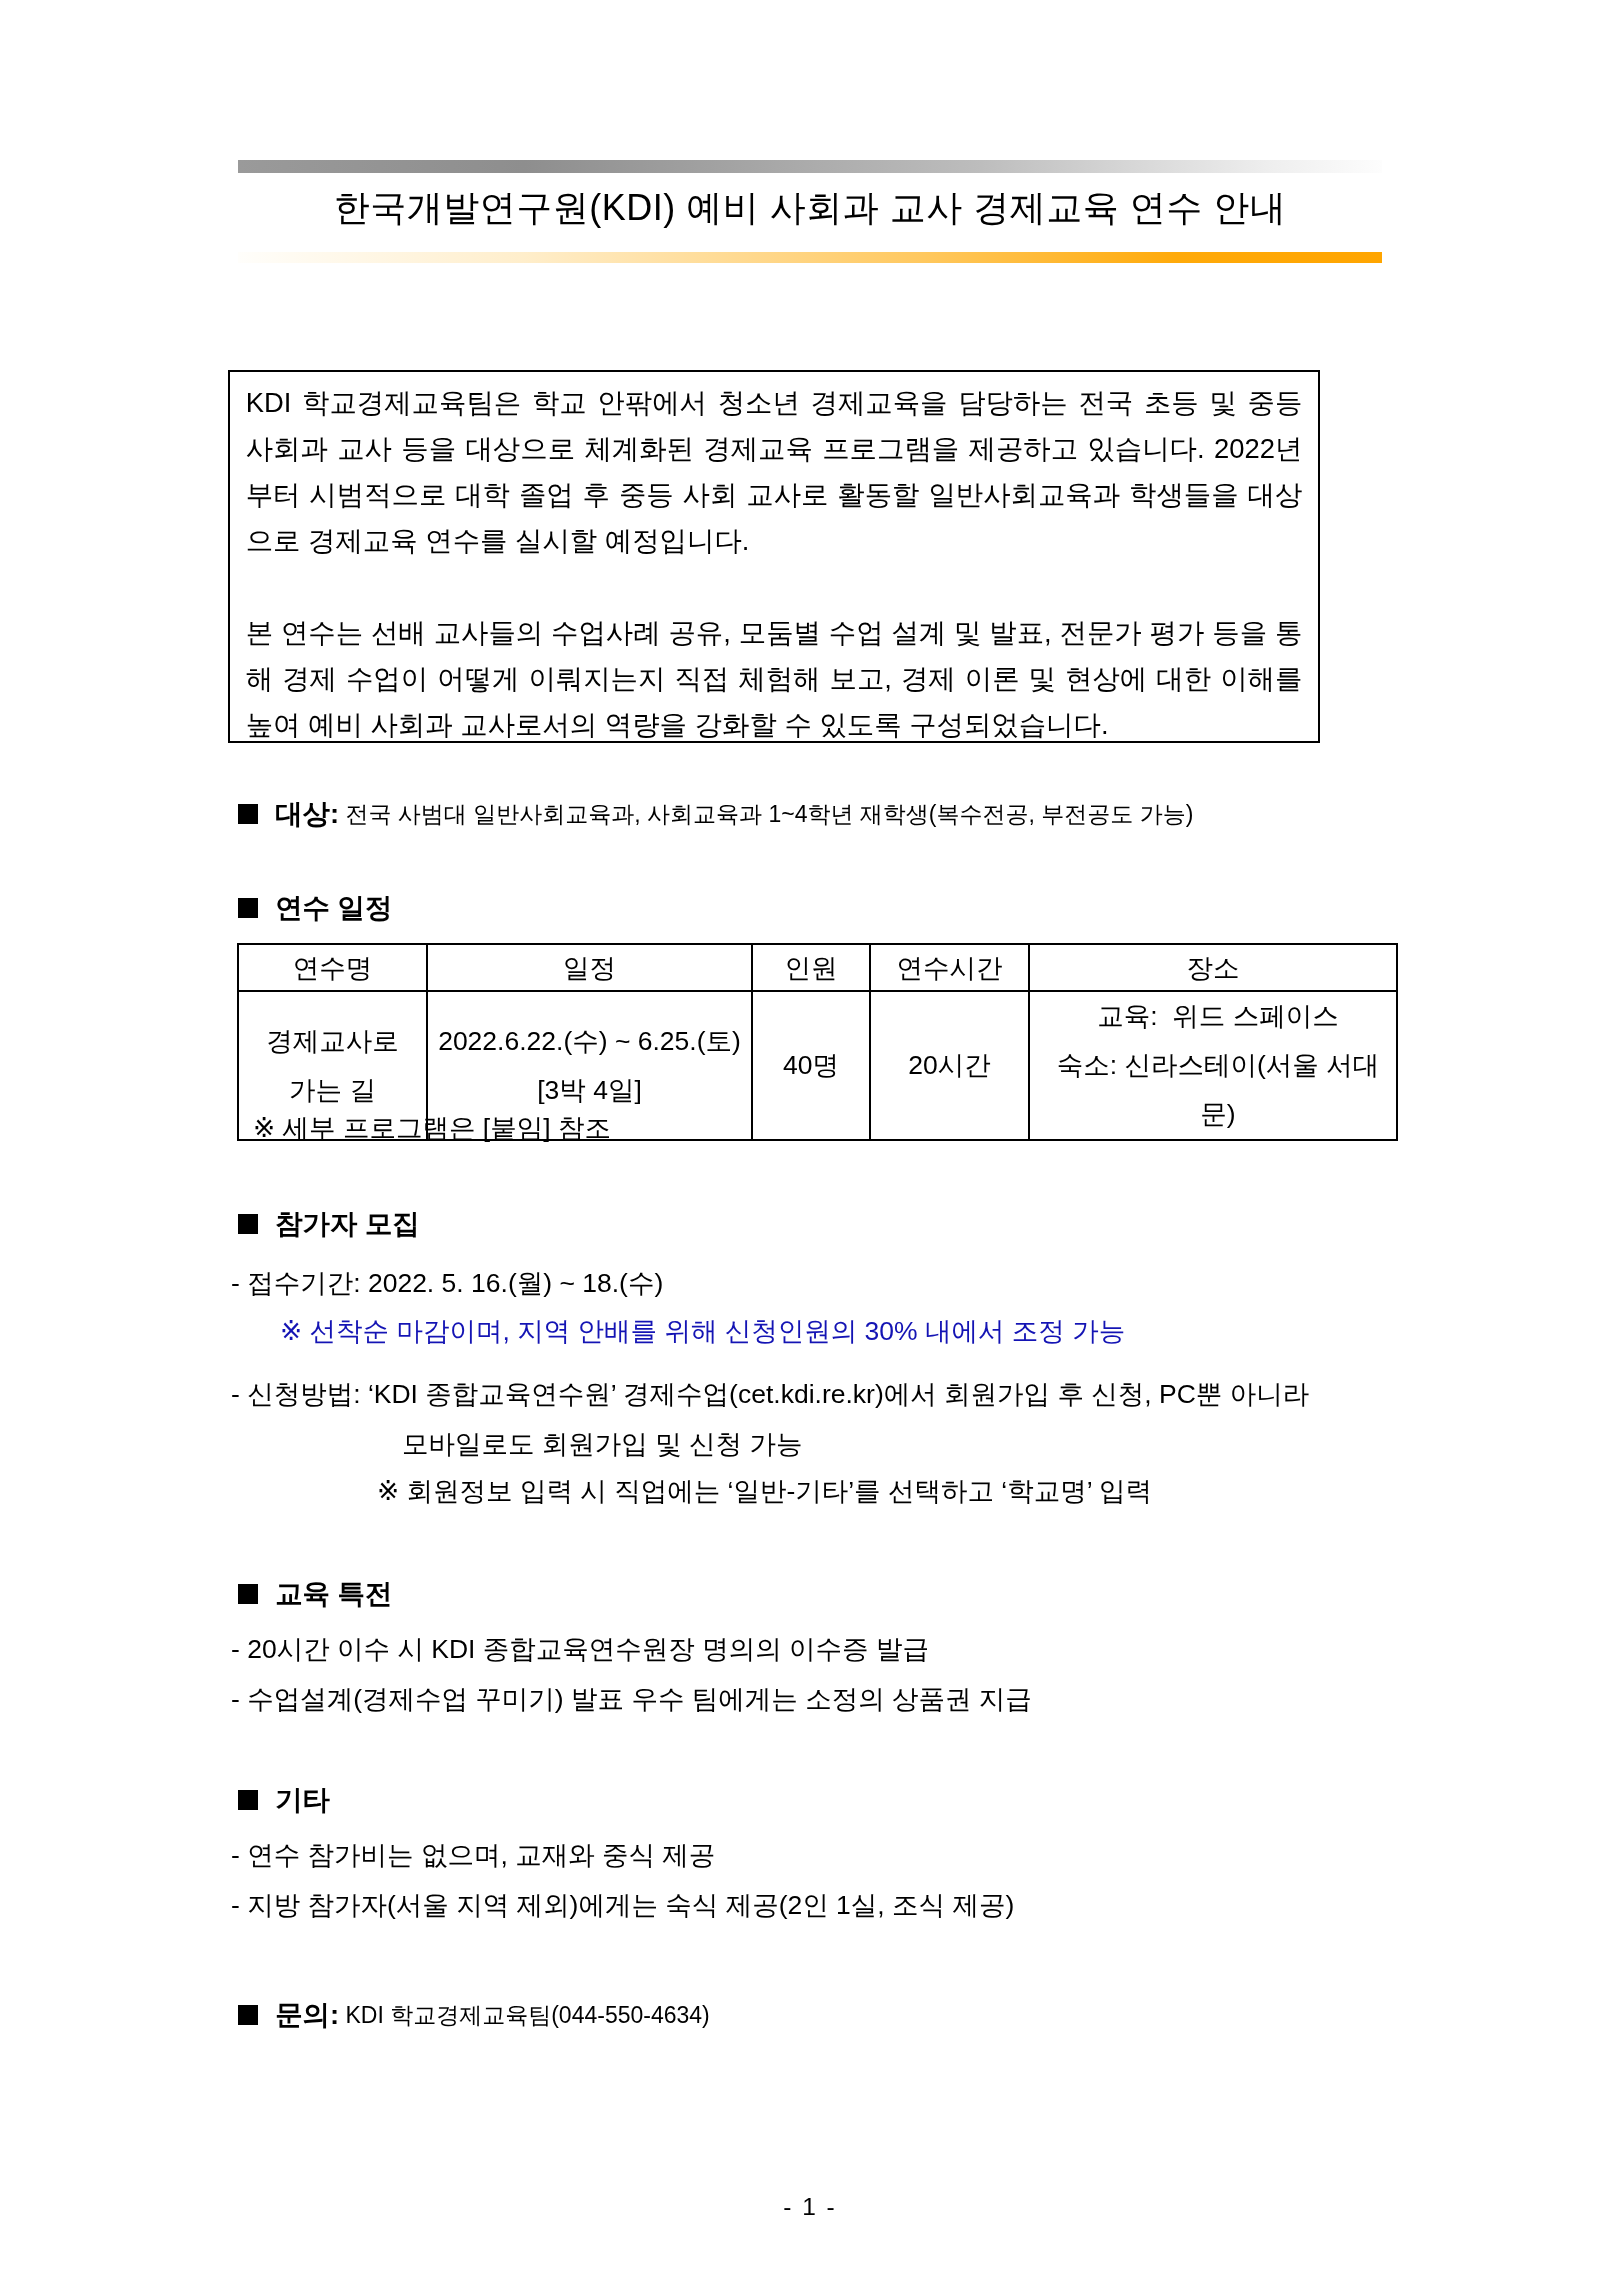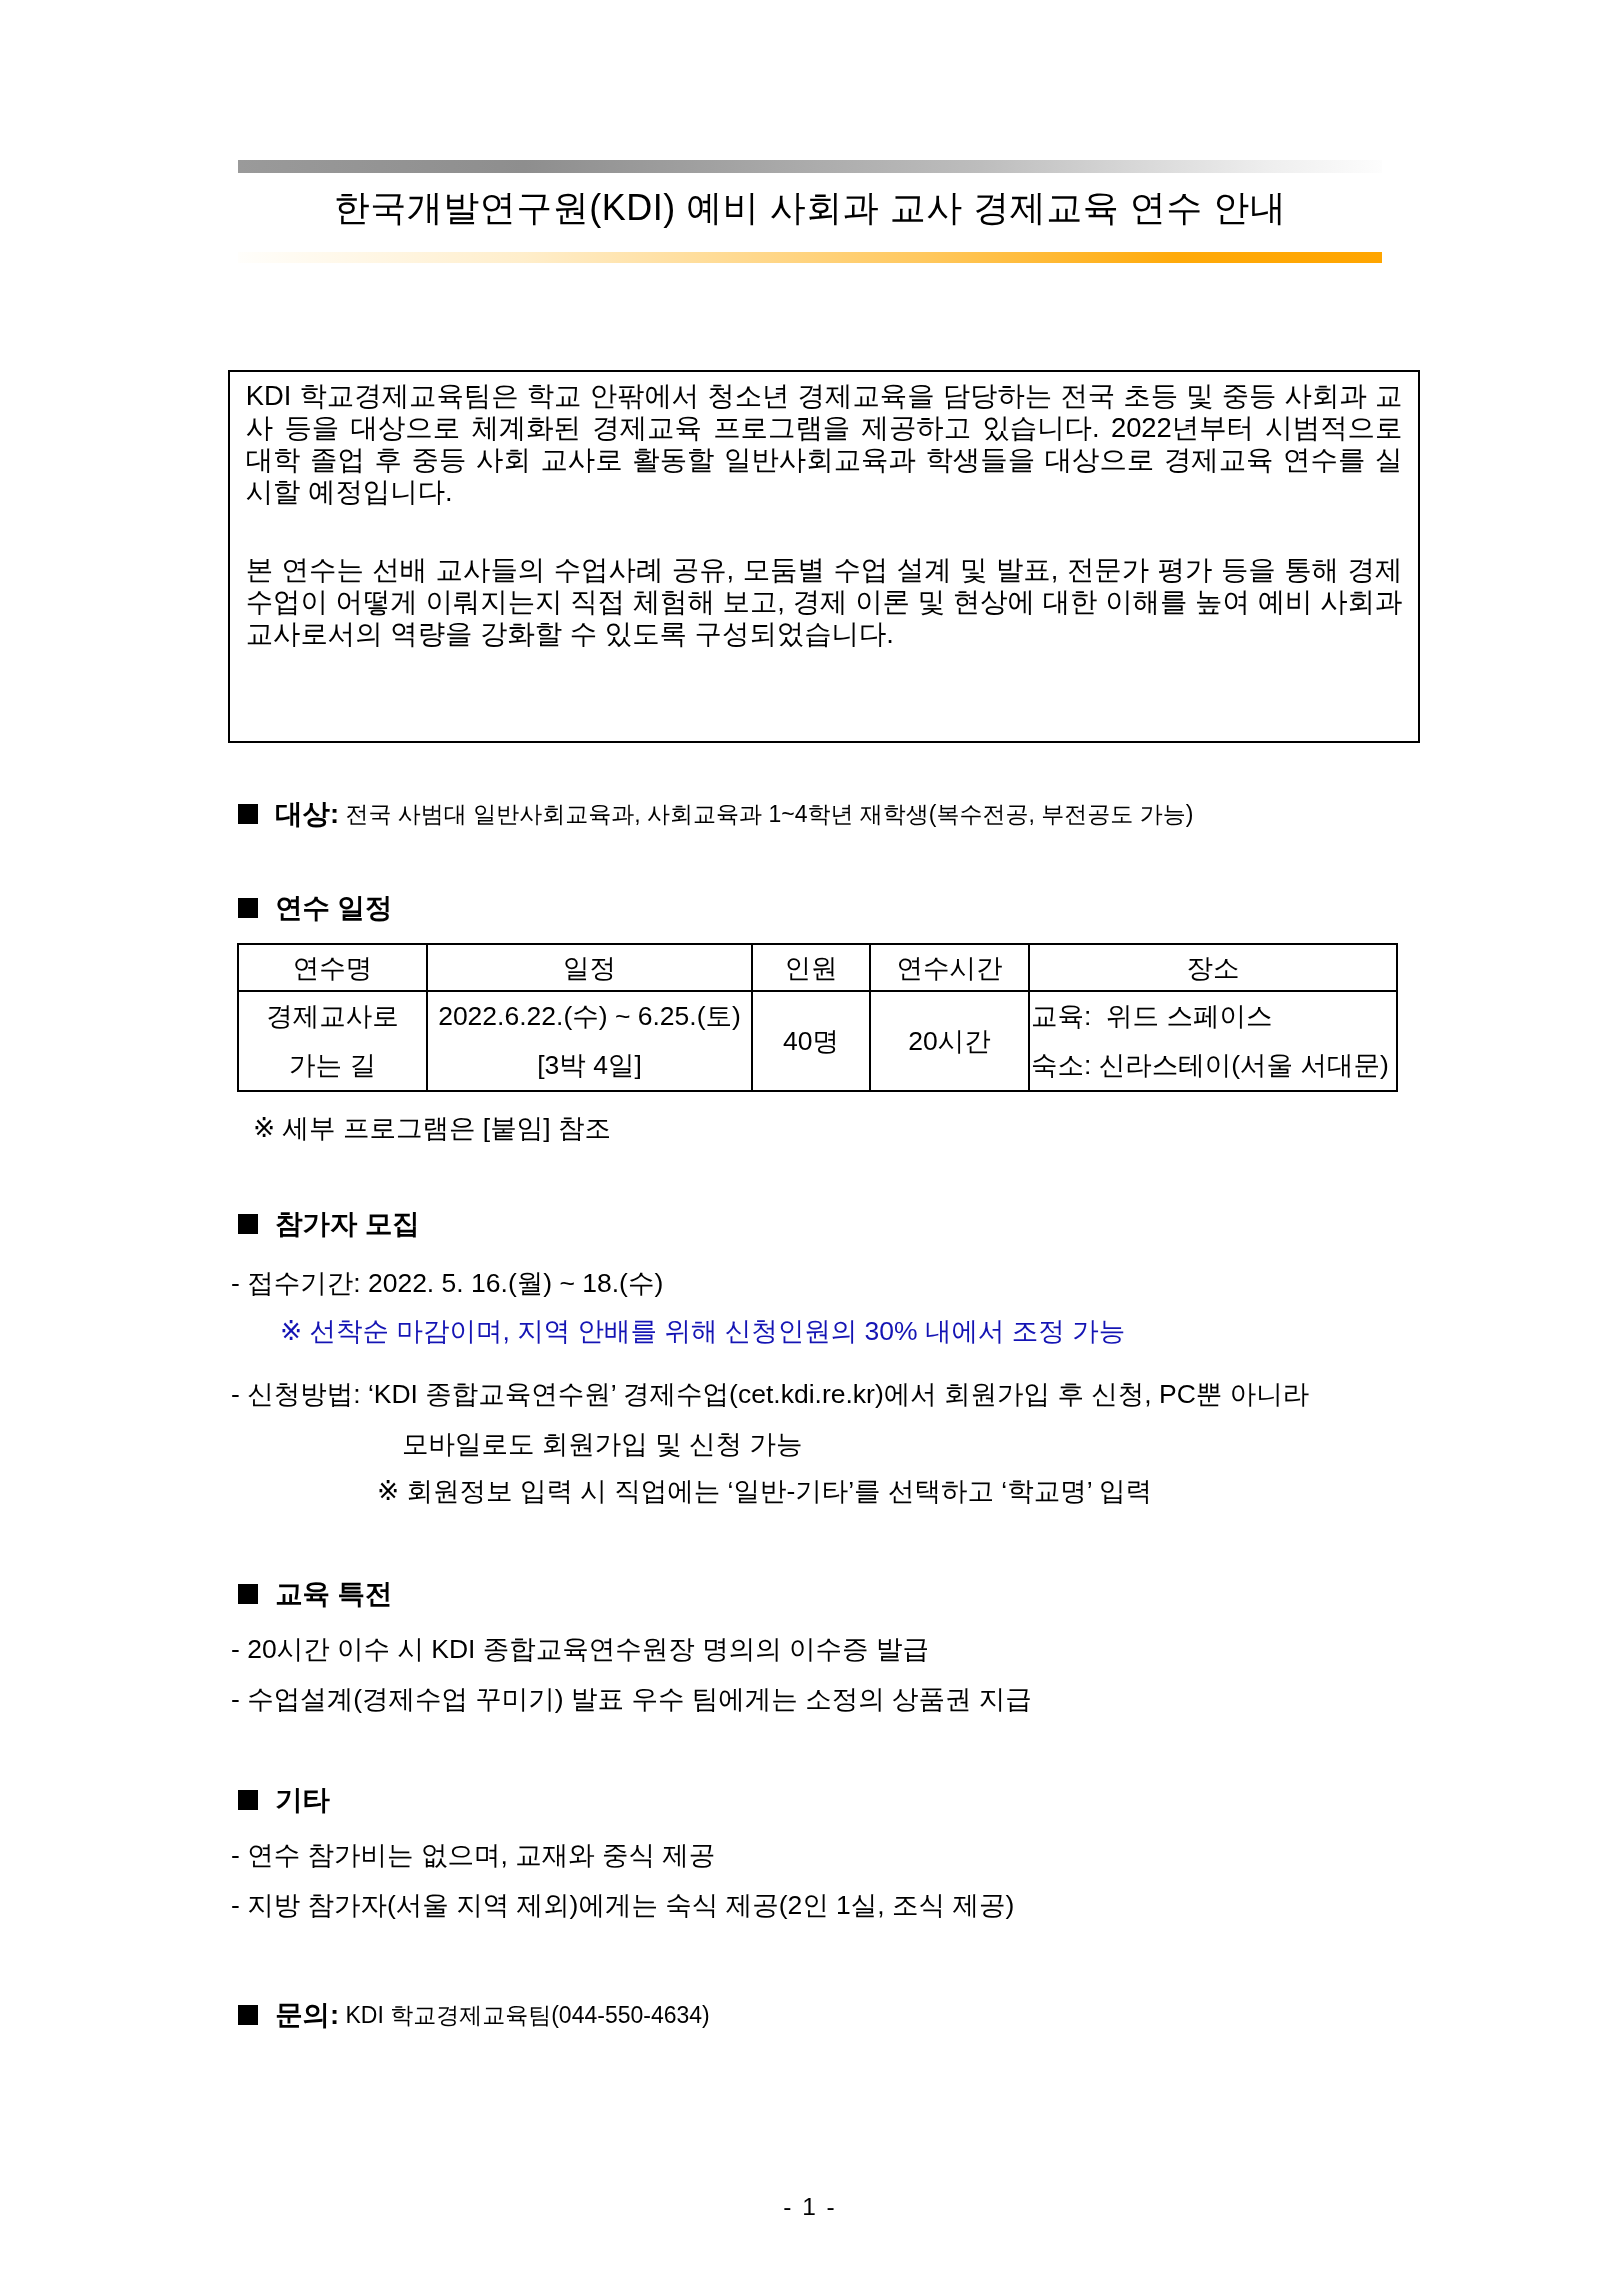--- a/index.html
+++ b/index.html
@@ -20,24 +20,24 @@
     position:absolute;left:238px;top:184px;width:1144px;
     text-align:center;font-size:36px;font-weight:normal;letter-spacing:0.5px;
     white-space:nowrap;
   }
   .orange-bar{
     position:absolute;left:238px;top:252px;width:1144px;height:10.8px;
     background:linear-gradient(to right,#fffefb 0%,#ffeecb 25%,#ffc85e 60%,#ffaa0a 82%,#ffa500 100%);
   }
   
   .intro-box{
-    position:absolute;left:228px;top:370px;width:1192px;height:373px;
+    position:absolute;left:228px;top:370px;width:1092px;height:373px;
     box-sizing:border-box;border:2px solid #000;
     padding:7.8px 15.7px 0 15.7px;
-    font-size:27.4px;line-height:32px;
+    font-size:27.4px;line-height:46px;
     text-align:justify;word-break:break-all;
     overflow:hidden;
   }
   .intro-box p{margin:0;}
   .intro-box p + p{margin-top:46px;}
   
   .row{position:absolute;font-size:26.5px;white-space:nowrap;}
   .heading-row{position:absolute;display:flex;align-items:center;font-size:27.4px;font-weight:bold;white-space:nowrap;}
   .bullet{width:19.6px;height:19.6px;background:#000;margin-right:17.6px;flex:0 0 auto;}
   .lbl-bold{font-weight:bold;}
@@ -48,21 +48,21 @@
     position:absolute;left:237px;top:943px;width:1159px;
     border-collapse:collapse;table-layout:fixed;
     font-size:26.5px;
   }
   .schedule-table td{
     border:2px solid #000;text-align:center;vertical-align:middle;
     padding:0;overflow:hidden;
   }
   .schedule-table tr.hdr td{height:45px;}
   .schedule-table tr.data td{height:93px;line-height:49px;}
-  .schedule-table td.place{text-align:left;padding-left:1px;line-height:54px;}
+  .schedule-table td.place{text-align:center;padding-left:10px;line-height:54px;}
   .pagenum{
     position:absolute;left:0;top:2193px;width:100%;text-align:center;
     font-size:24.5px;letter-spacing:2px;
   }
 </style>
 </head>
 <body>
 
 <div class="page">
 

